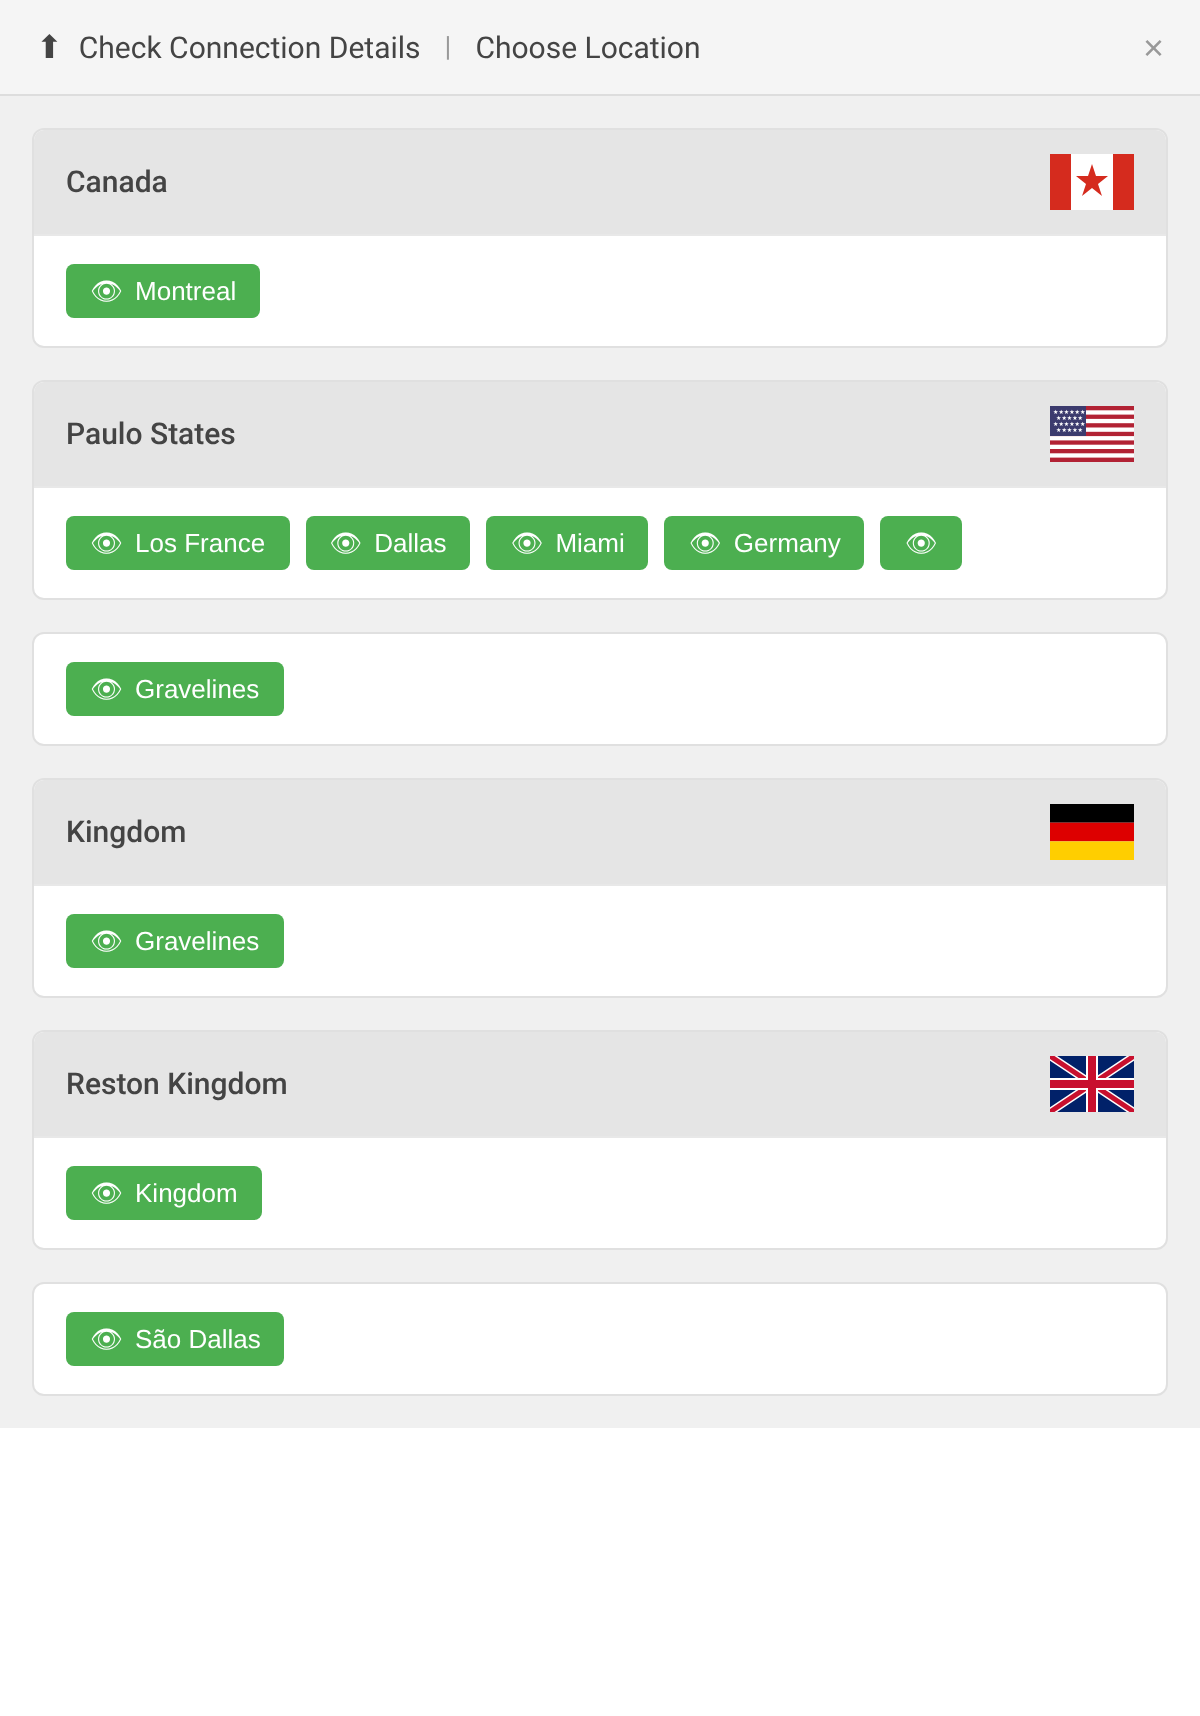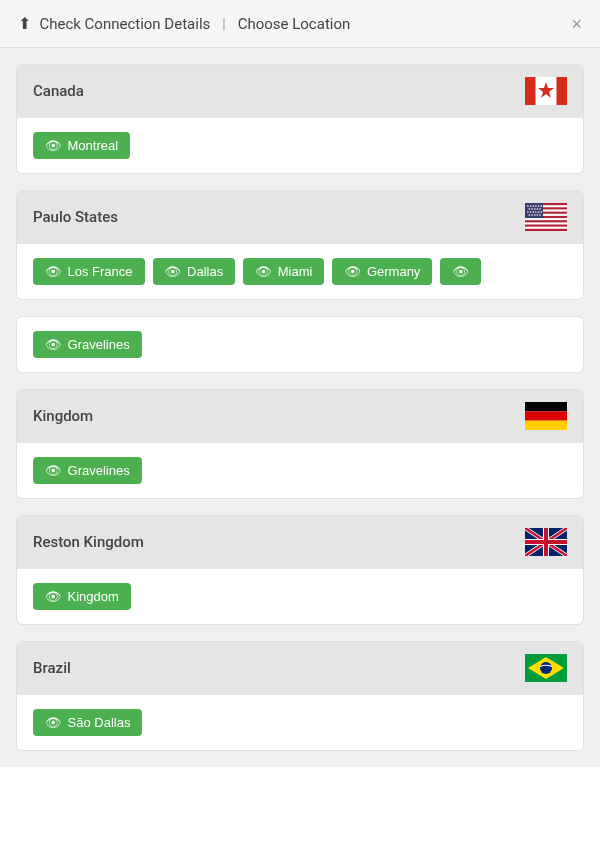--- a/index.html
+++ b/index.html
@@ -239,29 +239,20 @@
     </div>
     <div class="country-locations">
       <button class="location-btn">
         <span>👁</span>
         <span>Kingdom</span>
       </button>
     </div>
   </div>
 
   <div class="country-card">
-    <div class="country-header">
-      <span class="country-name">Brazil</span>
-      <svg class="flag-brazil" viewBox="0 0 42 28">
-        <rect width="42" height="28" fill="#009C3B"></rect>
-        <polygon points="21,3 39,14 21,25 3,14" fill="#FEDF00"></polygon>
-        <circle cx="21" cy="14" r="6" fill="#002776"></circle>
-        <path d="M15,12.5 Q21,10 27,12.5" stroke="white" stroke-width="1.2" fill="none"></path>
-      </svg>
-    </div>
     <div class="country-locations">
       <button class="location-btn">
         <span>👁</span>
         <span>São Dallas</span>
       </button>
     </div>
   </div>
 
 </div>
 

